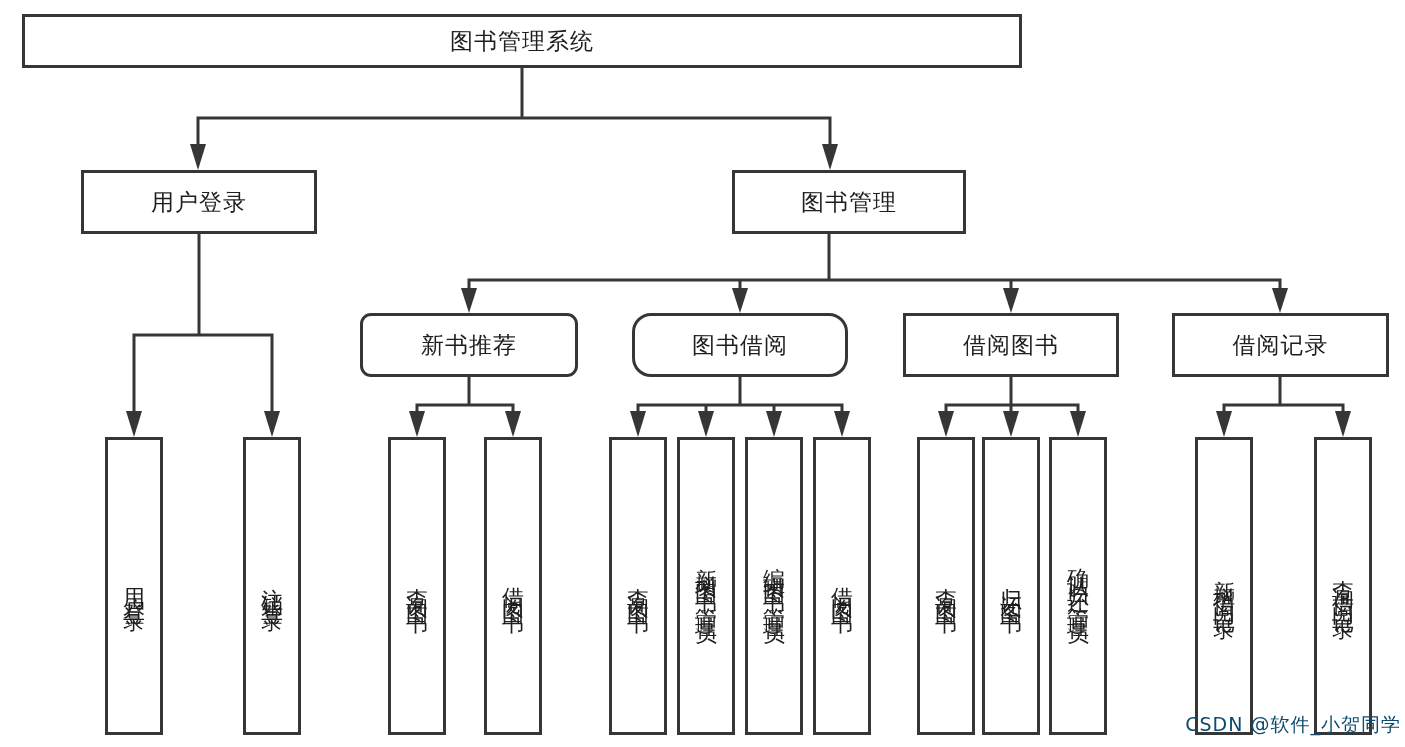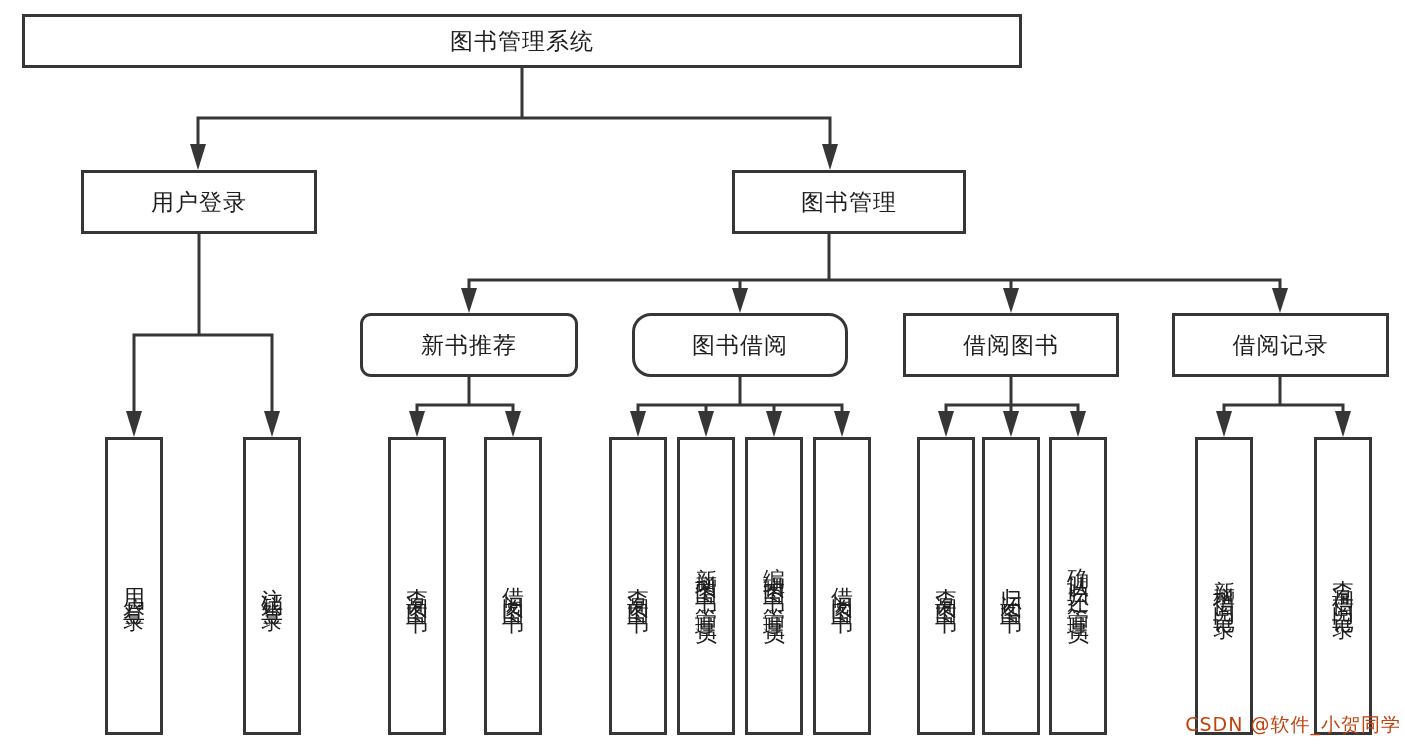--- a/index.html
+++ b/index.html
@@ -43,21 +43,21 @@
     font-size: 22px;
     letter-spacing: 8px;
     white-space: normal;
     line-height: 1;
   }
   .watermark {
     position: absolute;
     top: 712px;
     right: 4px;
     font-size: 19px;
-    color: #c2410c;
+    color: #0c4a6e;
     letter-spacing: 1px;
     z-index: 3;
     white-space: nowrap;
   }
 </style>
 </head>
 <body>
 
 <div id="stage">
 

